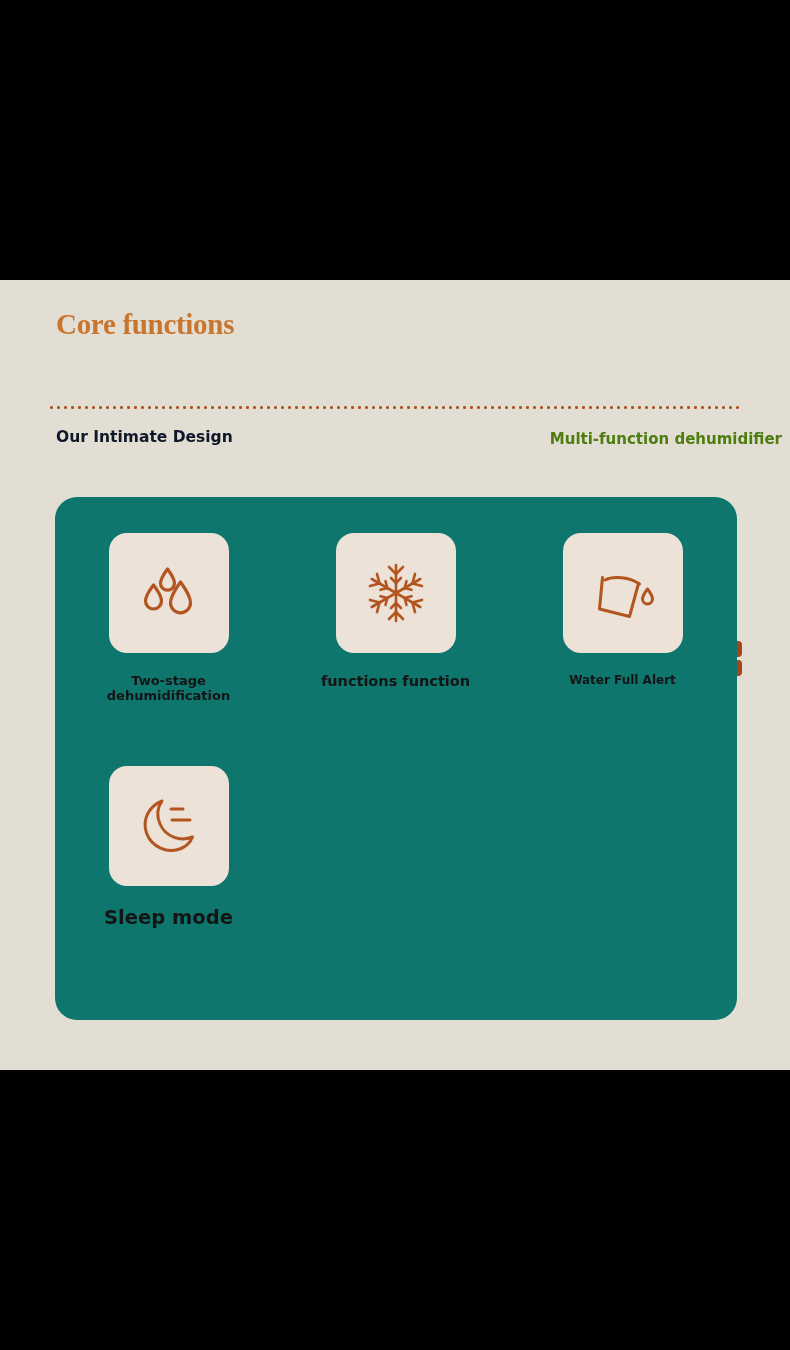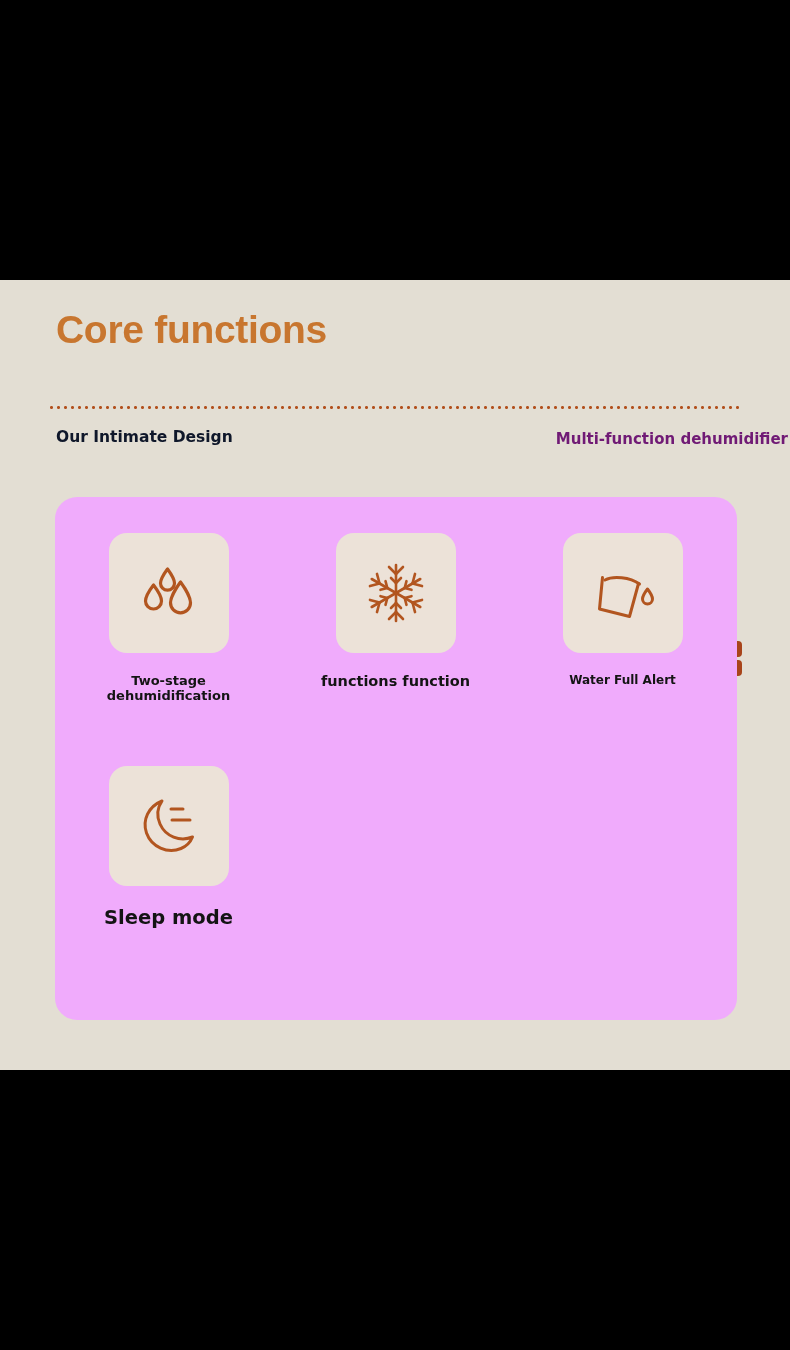--- a/index.html
+++ b/index.html
@@ -46,22 +46,22 @@
     position: absolute;
     left: 0;
     top: 0;
     width: 790px;
     height: 200px;
   }
   #page-title {
     position: absolute;
     left: 56px;
     top: 28px;
-    font-family: Liberation Sans, sans-serif;
-    font-size: 39px;
+    font-family: Liberation Serif, serif;
+    font-size: 29px;
     font-weight: 700;
     color: #c8762f;
     letter-spacing: -0.3px;
     white-space: nowrap;
   }
   #dotted-divider {
     position: absolute;
     left: 48px;
     top: 126px;
     width: 694px;
@@ -75,26 +75,26 @@
     left: 56px;
     top: 148px;
     font-family: "DejaVu Sans", sans-serif;
     font-size: 15.5px;
     font-weight: 700;
     color: #0f172a;
     white-space: nowrap;
   }
   #subtitle-right {
     position: absolute;
-    right: 2px;
+    right: 8px;
     top: 150px;
     font-family: "DejaVu Sans", sans-serif;
     font-size: 15px;
     font-weight: 700;
-    color: #701a75;
+    color: #4d7c0f;
     white-space: nowrap;
   }
   #grid-badge {
     position: absolute;
     left: 707px;
     top: 361px;
     width: 35px;
     height: 35px;
     display: grid;
     grid-template-columns: 16px 16px;
@@ -109,21 +109,21 @@
     border-radius: 4px;
   }
 
   
   #feature-panel {
     position: absolute;
     left: 55px;
     top: 217px;
     width: 682px;
     height: 523px;
-    background: #f0abfc;
+    background: #0f766e;
     border-radius: 22px;
   }
 
   .feature-grid {
     position: absolute;
     left: 0;
     top: 0;
     width: 682px;
     height: 523px;
   }

